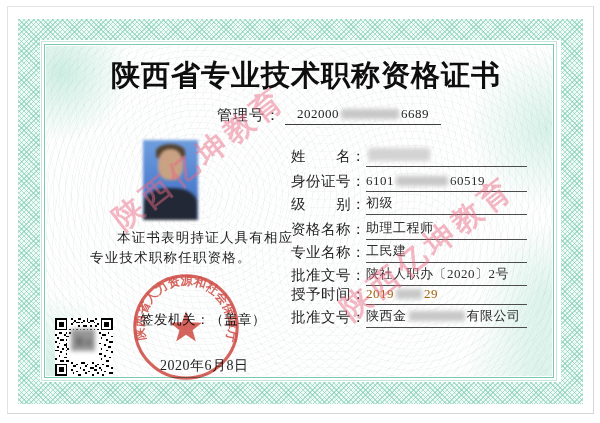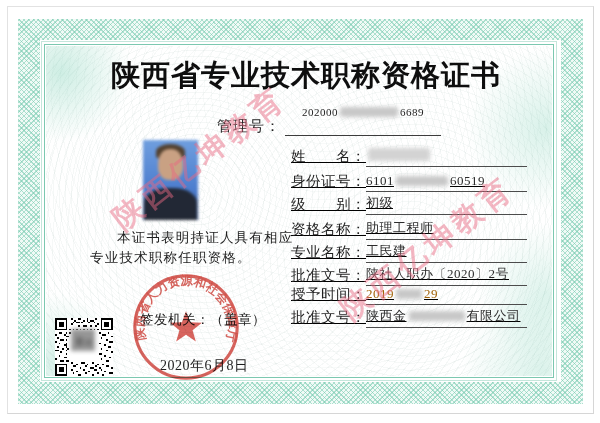--- a/index.html
+++ b/index.html
@@ -27,41 +27,41 @@
         radial-gradient(circle at 1% 96%, rgba(128,210,184,.30), rgba(128,210,184,0) 70px),
         radial-gradient(circle at 98% 98%, rgba(128,210,184,.28), rgba(128,210,184,0) 80px),
         repeating-radial-gradient(circle at 30% 45%, rgba(158,184,176,.10) 0 1px, transparent 1px 6px),
         repeating-radial-gradient(circle at 72% 62%, rgba(158,184,176,.09) 0 1px, transparent 1px 7px),
         repeating-radial-gradient(circle at 55% 15%, rgba(158,184,176,.07) 0 1px, transparent 1px 8px);}
   .title{position:absolute;left:0;right:0;top:56px;text-align:center;
          font-family:"Liberation Sans","DejaVu Sans",sans-serif;font-weight:bold;
          font-size:29px;letter-spacing:1px;color:#0e0e0e;margin-left:12px;}
   .mgmt{position:absolute;left:217px;top:106px;font-size:15px;color:#222;letter-spacing:1px;white-space:nowrap;}
   .mgmt .mgmt-value{display:inline-block;width:156px;margin-left:4px;border-bottom:1.5px solid #3c3c3c;
-        text-align:center;font-size:11px;letter-spacing:.5px;color:#1c1c1c;padding-bottom:17px;vertical-align:bottom;}
+        text-align:center;font-size:13px;letter-spacing:.5px;color:#1c1c1c;padding-bottom:2px;vertical-align:bottom;}
   
   .blob{display:inline-block;height:10px;border-radius:2px;background:#c7c7c7;filter:blur(2px);
         vertical-align:-1px;margin:0 2px;}
   .b58{width:58px}.b52{width:52px}.b26{width:26px}.b56{width:56px}
   .name-blob{width:62px;height:13px;background:#d3d3d3;}
   .fuzzy{filter:blur(.7px);color:#a16207;}
   
   .photo{position:absolute;left:143px;top:140px;width:55px;height:80px;overflow:hidden;
          background:linear-gradient(180deg,#6f9ede 0%,#4d7ecf 60%,#3c5d9e 100%);filter:blur(1.6px);}
   .photo .hair{position:absolute;left:13px;top:4px;width:29px;height:15px;background:#53412f;border-radius:50% 50% 20% 20%;}
   .photo .face{position:absolute;left:15px;top:9px;width:25px;height:31px;background:#c9a183;border-radius:46% 46% 42% 42%;}
   .photo .body{position:absolute;left:1px;bottom:0;width:53px;height:32px;background:#222835;border-radius:45% 45% 0 0;}
   .statement{position:absolute;left:90px;top:228px;width:217px;font-size:13.5px;line-height:20px;
              color:#1f1f1f;text-indent:2em;letter-spacing:1.2px;}
   .issuer{position:absolute;left:140px;top:311px;font-size:13.5px;color:#222;letter-spacing:.5px;white-space:nowrap;}
   .issue-date{position:absolute;left:160px;top:334px;font-size:14px;color:#1d1d1d;letter-spacing:.5px;white-space:nowrap;margin-top:23px;}
   .seal{position:absolute;left:127px;top:267px;width:118px;height:118px;mix-blend-mode:multiply;opacity:.92;}
   .qr{position:absolute;left:55px;top:318px;width:58px;height:58px;}
   
-  .field{position:absolute;left:291px;width:236px;display:flex;align-items:flex-end;text-decoration:underline;}
+  .field{position:absolute;left:291px;width:236px;display:flex;align-items:flex-end;}
   .f0{top:147px}.f1{top:172px}.f2{top:194px}.f3{top:219px}.f4{top:242px}.f5{top:265px}.f6{top:285px}.f7{top:307px}
   .flabel{font-size:14.5px;color:#1f1f1f;white-space:nowrap;letter-spacing:.5px;padding-bottom:1px;}
   .fvalue{flex:1;border-bottom:1.5px solid #4c4c4c;text-align:left;font-size:13px;color:#2b2b2b;
           padding-bottom:2px;min-height:16px;letter-spacing:.5px;white-space:nowrap;}
   
   .wm{position:absolute;font-size:30px;font-weight:bold;letter-spacing:5px;white-space:nowrap;
       color:rgba(232,104,130,.48);transform:rotate(-38deg);transform-origin:left center;
       pointer-events:none;z-index:6;}
   .wm1{left:117px;top:203px;}
   .wm2{left:345px;top:293px;}

